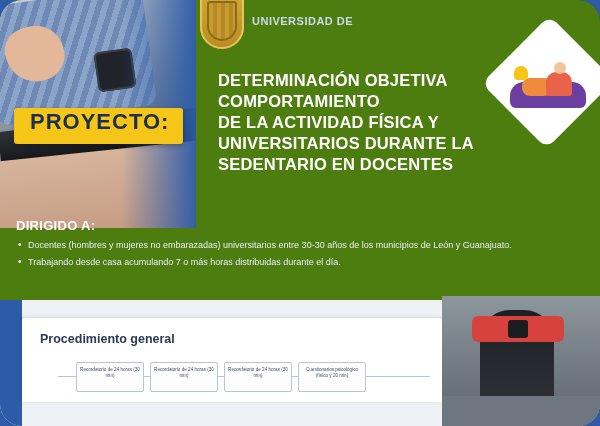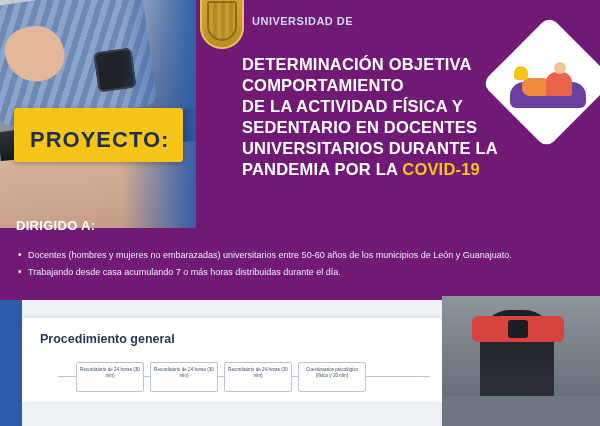--- a/index.html
+++ b/index.html
@@ -7,22 +7,23 @@
   body {
     font-family: "Liberation Sans", sans-serif;
     background: #2e5aa8;
     position: relative;
   }
 
   
   .poster {
     position: absolute;
     inset: 0;
-    background: #701a75;
+    background: #4d7c0f;
     overflow: hidden;
+    border-radius: 22px;
   }
   .bg-bottom {
     position: absolute;
     left: 0; right: 0; bottom: 0;
     height: 126px;
     background: #eef1f6;
   }
   .bg-bottom-blue {
     position: absolute;
     left: 0; bottom: 0;
@@ -119,37 +120,36 @@
 
   
   .badge {
     position: absolute;
     left: 14px; top: 108px;
     background: #f5c518;
     color: #1c2e52;
     font-weight: 800;
     font-size: 22px;
     letter-spacing: 1px;
-    padding: 19px 14px 9px 16px;
+    padding: 1px 14px 9px 16px;
     border-radius: 3px;
     box-shadow: 0 2px 5px rgba(0,0,0,.25);
   }
 
   
   .headline {
     position: absolute;
-    left: 218px; top: 54px;
+    left: 218px; top: 70px;
     width: 310px;
     color: #ffffff;
     font-weight: 800;
     font-size: 16.5px;
     line-height: 21px;
     letter-spacing: .2px;
     text-transform: uppercase;
-    margin-left: 24px;
   }
   .headline .covid { color: #f5c518; }
 
   
   .illus {
     position: absolute;
     right: 6px; top: 34px;
     width: 92px; height: 96px;
     background: #ffffff;
     transform: rotate(45deg);
@@ -201,21 +201,21 @@
   .dirigido {
     position: absolute;
     left: 16px; top: 218px;
     width: 566px;
     color: #ffffff;
   }
   .dirigido h2 {
     font-size: 13px;
     font-weight: 800;
     letter-spacing: .3px;
-    margin-bottom: 16px;
+    margin-bottom: 6px;
     text-transform: uppercase;
   }
   .dirigido ul { list-style: none; }
   .dirigido li {
     position: relative;
     font-size: 9px;
     line-height: 13px;
     padding-left: 12px;
     margin-bottom: 4px;
     color: #e8eef8;
@@ -363,31 +363,28 @@
       <div class="lamp"></div>
     </div>
   </div>
 
   <div class="badge">PROYECTO:</div>
 
   <div class="headline">
     <div>DETERMINACIÓN OBJETIVA</div>
     <div>COMPORTAMIENTO</div>
     <div>DE LA ACTIVIDAD FÍSICA Y</div>
+    <div>UNIVERSITARIOS DURANTE LA</div>
     <div>SEDENTARIO EN DOCENTES</div>
-    <div>UNIVERSITARIOS DURANTE LA</div>
-    <div>
-      <span>PANDEMIA POR LA </span><span class="covid">COVID-19</span>
-    </div>
   </div>
 
   <div class="dirigido">
     <h2>DIRIGIDO A:</h2>
     <ul>
-      <li>Docentes (hombres y mujeres no embarazadas) universitarios entre 50-60 años de los municipios de León y Guanajuato.</li>
+      <li>Docentes (hombres y mujeres no embarazadas) universitarios entre 30-30 años de los municipios de León y Guanajuato.</li>
       <li>Trabajando desde casa acumulando 7 o más horas distribuidas durante el día.</li>
     </ul>
   </div>
 
   <div class="card">
     <h3>Procedimiento general</h3>
     <div class="flow-line"></div>
     <div class="flow">
       <div class="flow-spacer"></div>
       <div class="flow-box">Recordatorio de

